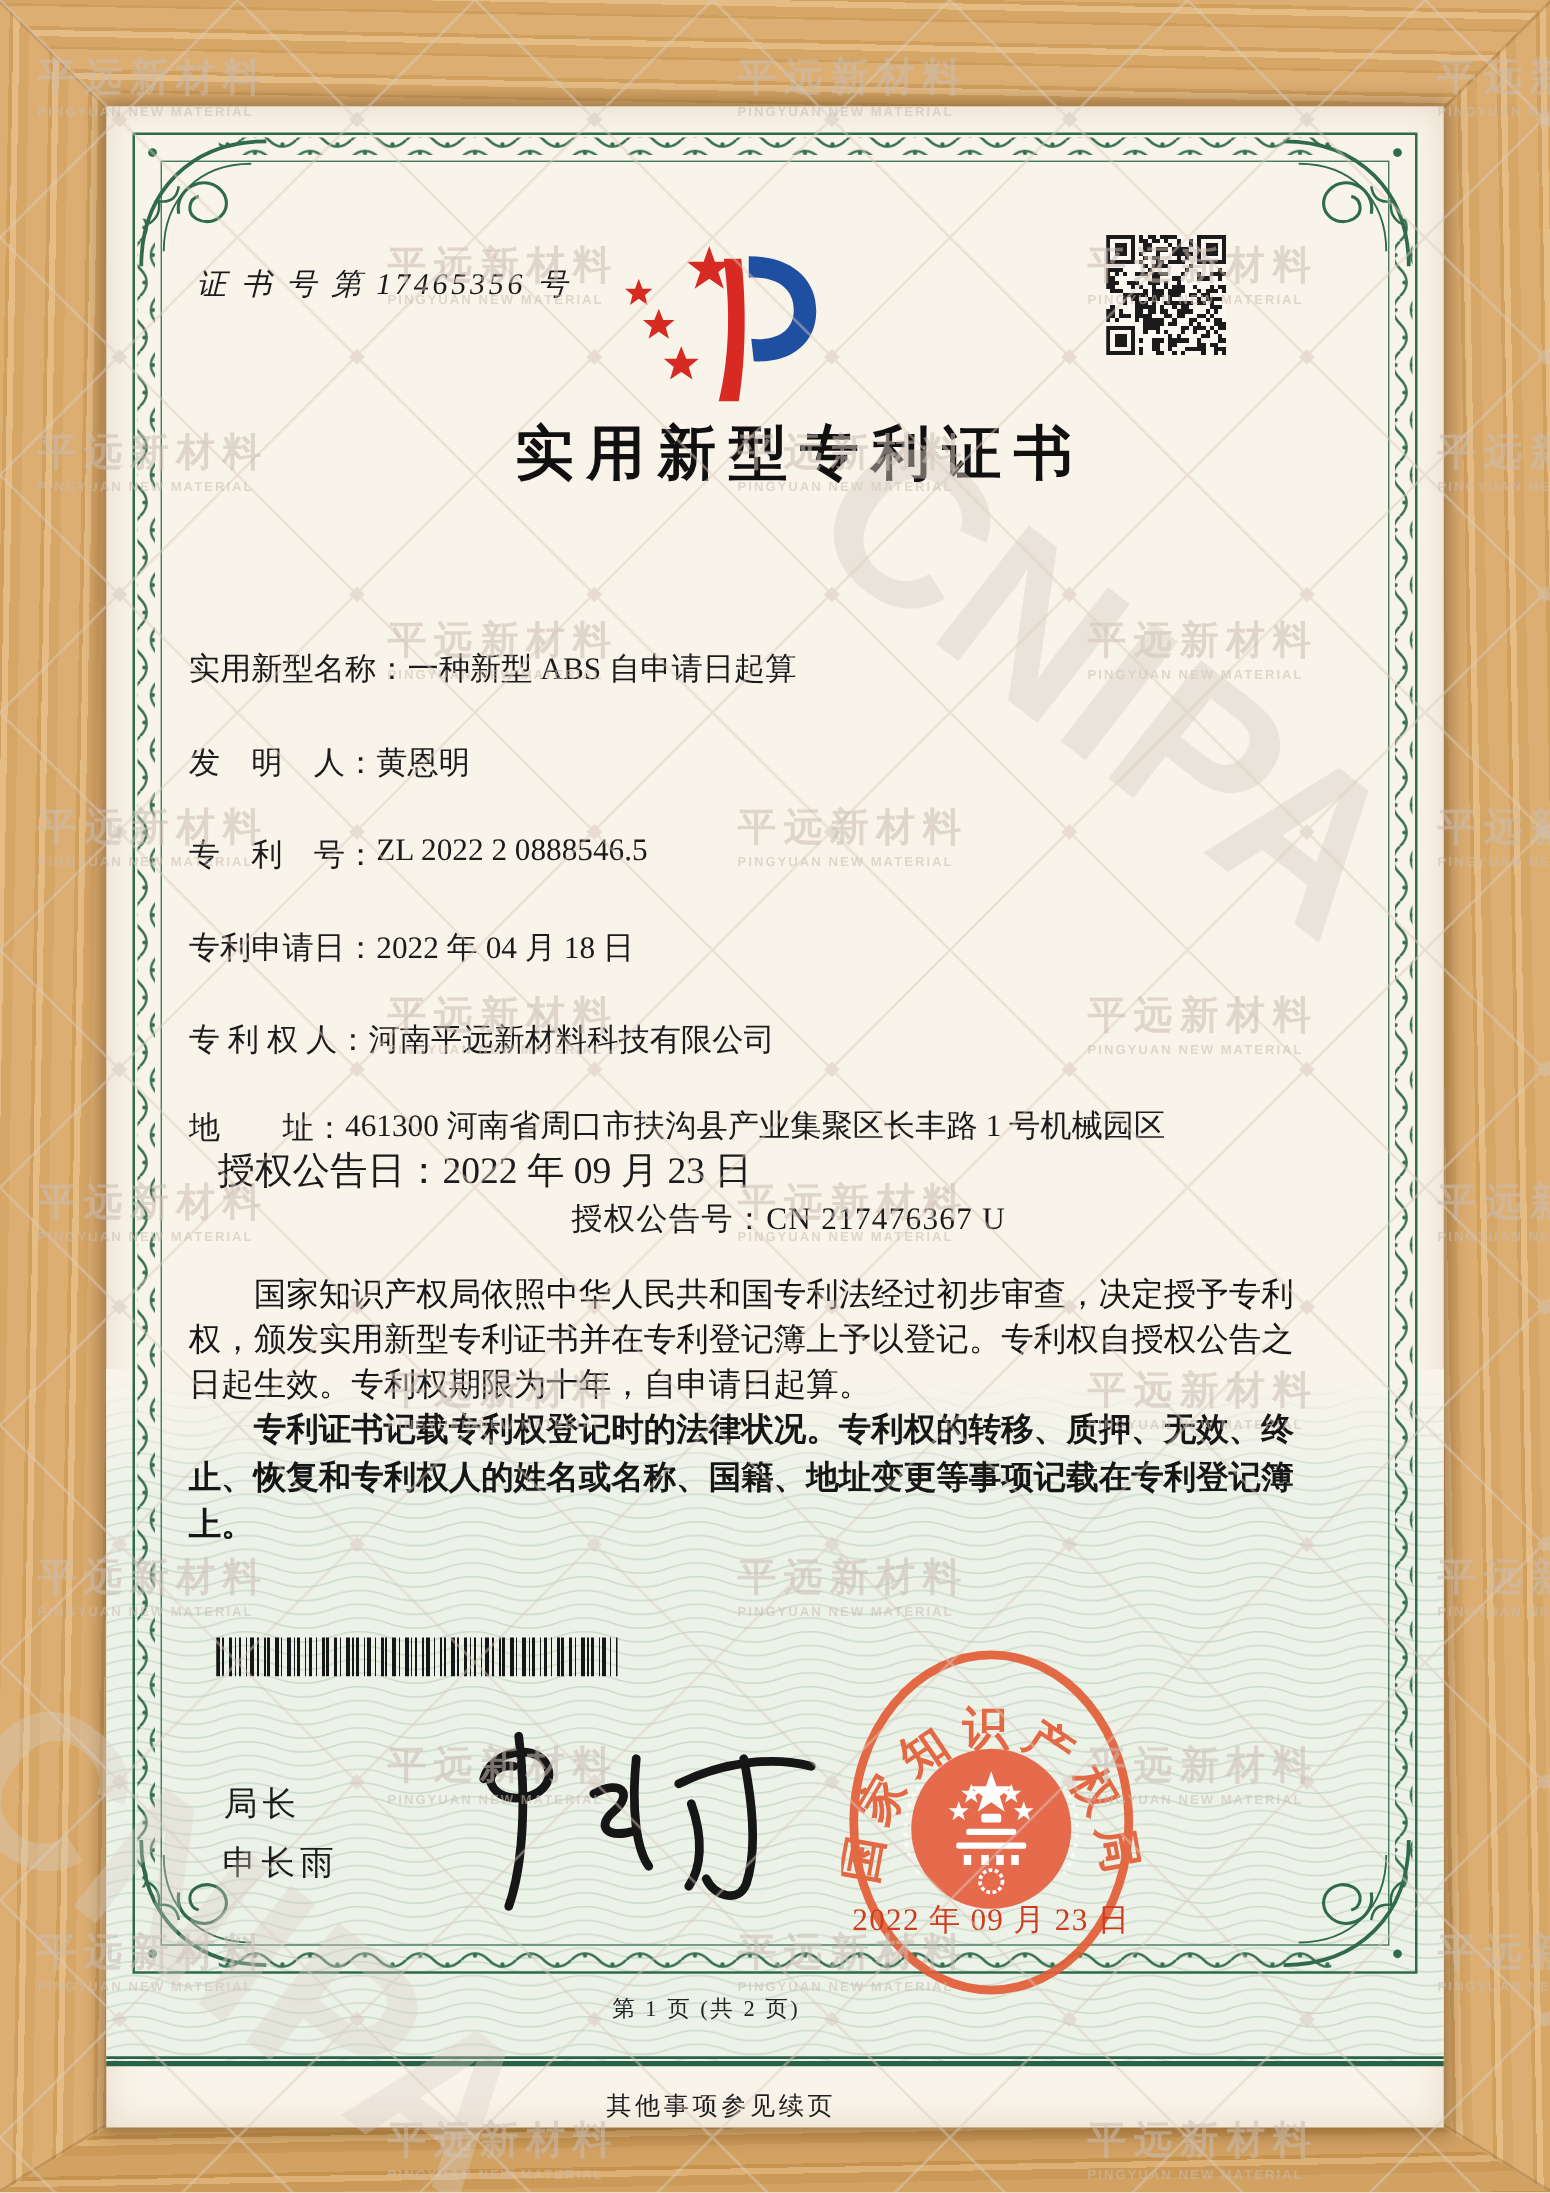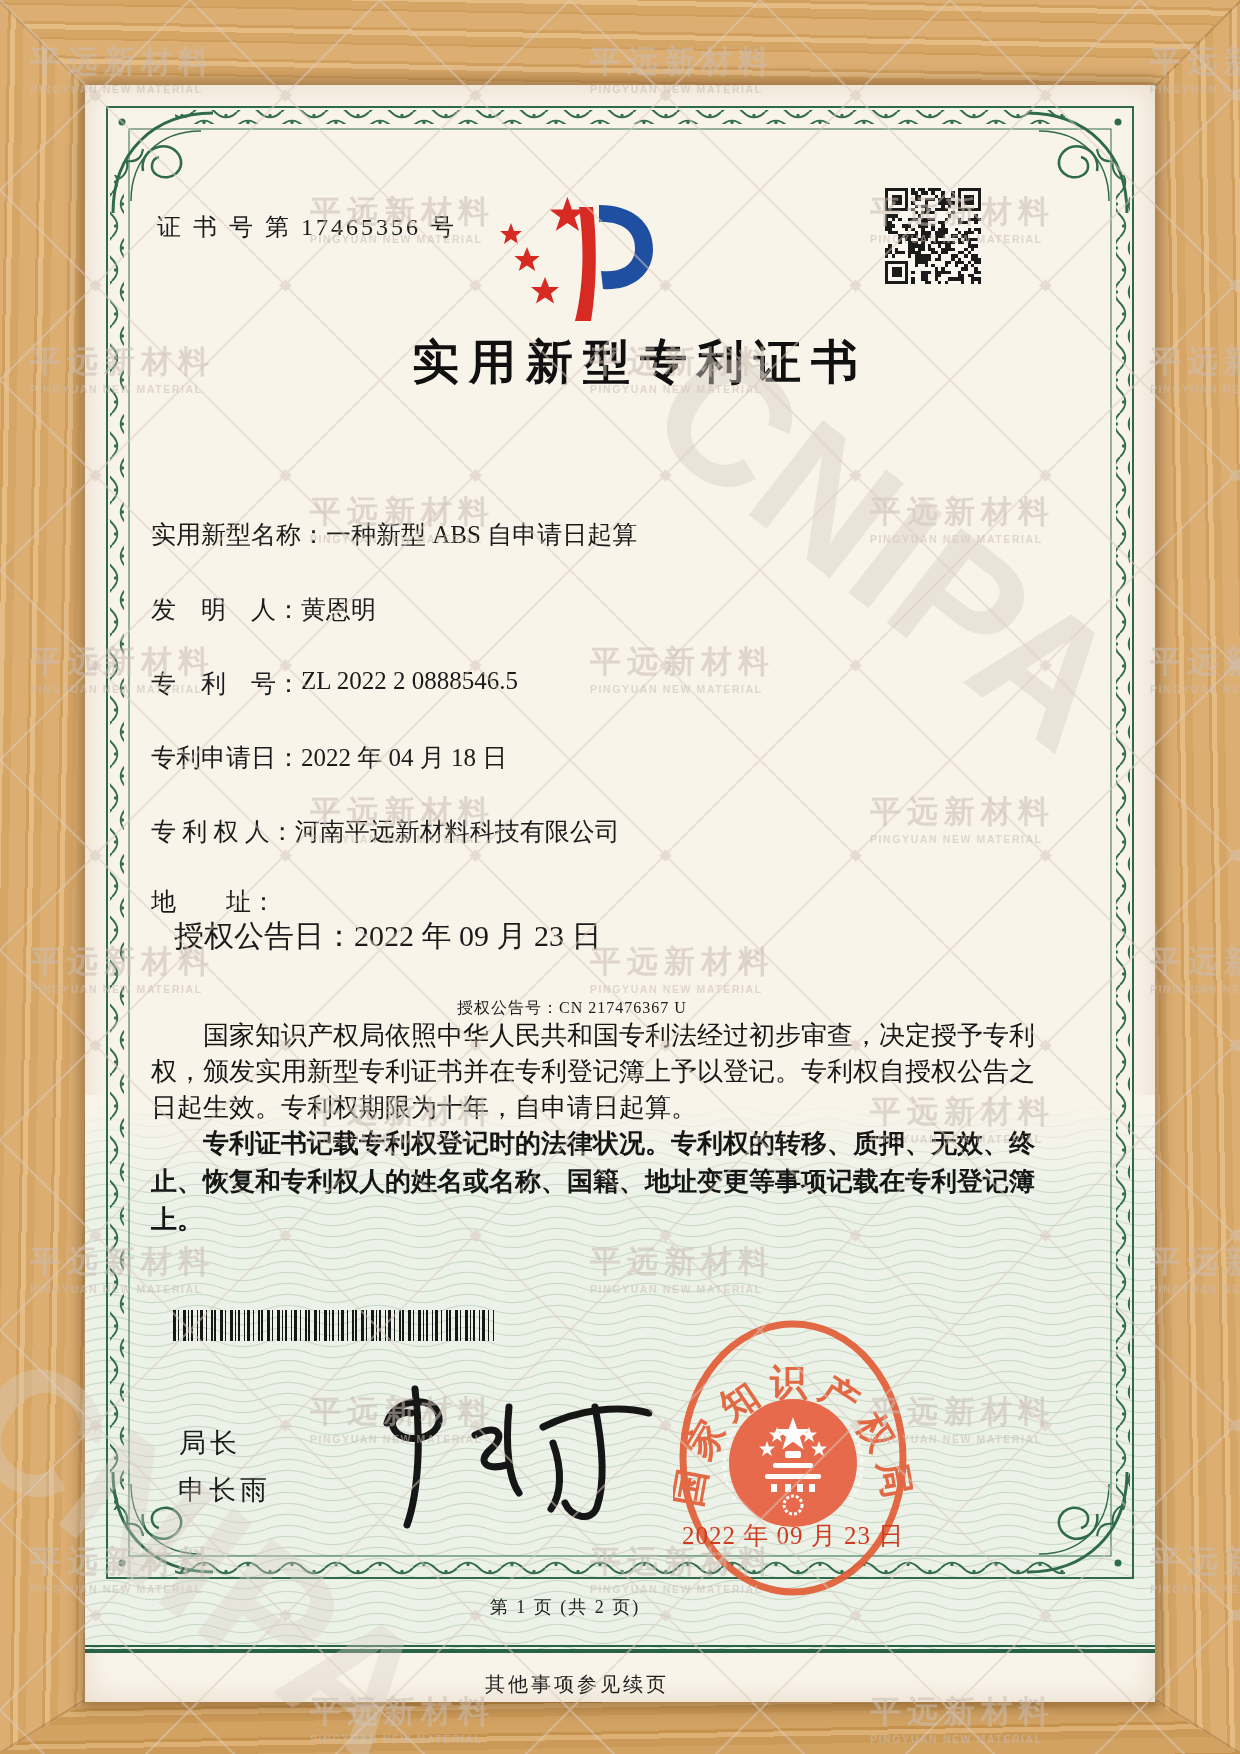--- a/index.html
+++ b/index.html
@@ -24,31 +24,31 @@
   .m2{right:0;top:0;transform-origin:100% 0;transform:rotate(-45deg);}
   .m3{left:0;bottom:0;width:100px;transform-origin:0 100%;transform:rotate(-32deg);}
   .m4{right:0;bottom:0;width:100px;transform-origin:100% 100%;transform:rotate(32deg);}
   
   .paper{position:absolute;left:85px;top:85px;width:1070px;height:1617px;background:#f9f4ea;
     box-shadow:0 0 14px 5px rgba(70,40,8,.4), inset 0 0 30px rgba(150,100,45,.18);}
   .guilloche{position:absolute;left:0;top:1010px;width:1070px;height:557px;z-index:1;}
   .gborder{position:absolute;left:20px;top:20px;width:1030px;height:1475px;z-index:2;}
   
   .c{position:absolute;z-index:3;color:#1b1b1b;}
-  .certno{left:72px;top:126px;font-size:24px;letter-spacing:3px;}
+  .certno{left:72px;top:126px;font-size:24px;letter-spacing:3px;font-style:italic;}
   .qr{left:800px;top:103px;width:96px;height:96px;}
   .logo{left:402px;top:104px;width:170px;height:140px;}
   .title{left:0;width:100%;top:246px;text-align:center;font-size:47px;font-weight:bold;letter-spacing:10px;color:#101010;padding-left:20px;}
   .frow{left:66px;font-size:25px;display:flex;}
   .frow .lab{white-space:pre;text-align:right;}
   .frow .val{white-space:pre-wrap;}
   .addr .val{display:inline-block;width:705px;line-height:34px;}
   .r1{top:433px}.r2{top:508px}.r3{top:582px}.r4{top:656px}.r5{top:730px}.r6{top:800px}
   .g1{left:66px;top:831px;font-size:30px;white-space:pre;margin-left:23px;}
-  .g2{left:372px;top:873px;font-size:16px;white-space:pre;letter-spacing:1px;margin-top:40px;}
+  .g2{left:372px;top:873px;font-size:25px;white-space:pre;letter-spacing:1px;}
   .para{left:46px;width:884px;font-size:26px;text-align:justify;text-indent:2em;color:#161616;padding-left:20px;}
   .p1{top:933px;line-height:36px;}
   .p2{top:1040px;line-height:38px;font-weight:bold;}
   .barcode{left:88px;top:1225px;width:321px;height:31px;z-index:3;
     background:repeating-linear-gradient(90deg,#161616 0 3px,transparent 3px 5px,#161616 5px 6px,transparent 6px 10px,#161616 10px 13px,transparent 13px 15px,#161616 15px 16px,transparent 16px 18px,#161616 18px 20px,transparent 20px 24px,#161616 24px 25px,transparent 25px 27px,#161616 27px 30px,transparent 30px 33px,#161616 33px 34px,transparent 34px 38px,#161616 38px 40px,transparent 40px 41px,#161616 41px 43px,transparent 43px 47px);}
   .sigtitle{left:94px;top:1340px;font-size:27px;letter-spacing:4px;}
   .signame{left:93px;top:1387px;font-size:27px;letter-spacing:4px;}
   .sig{left:272px;top:1298px;width:310px;height:155px;z-index:4;}
   .seal{left:588px;top:1228px;width:240px;height:292px;z-index:4;}
   .sealdate{position:absolute;left:0;top:206px;width:100%;text-align:center;color:#cf3b1e;font-size:25px;letter-spacing:1px;white-space:pre;}
@@ -472,20 +472,21 @@
     <div class="c frow r4">
       <span class="lab">专利申请日：</span>
       <span class="val">2022 年 04 月 18 日</span>
     </div>
     <div class="c frow r5">
       <span class="lab">专 利 权 人：</span>
       <span class="val">河南平远新材料科技有限公司</span>
     </div>
     <div class="c frow r6 addr">
       <span class="lab">地　　址：</span>
+      <span class="val">461300 河南省周口市扶沟县产业集聚区长丰路 1 号机械园区</span>
     </div>
 
     <div class="c g1"><span>授权公告日：</span><span>2022 年 09 月 23 日</span></div>
     <div class="c g2"><span>授权公告号：</span><span>CN 217476367 U</span></div>
 
     <div class="c para p1">国家知识产权局依照中华人民共和国专利法经过初步审查，决定授予专利权，颁发实用新型专利证书并在专利登记簿上予以登记。专利权自授权公告之日起生效。专利权期限为十年，自申请日起算。</div>
     <div class="c para p2">专利证书记载专利权登记时的法律状况。专利权的转移、质押、无效、终止、恢复和专利权人的姓名或名称、国籍、地址变更等事项记载在专利登记簿上。</div>
 
     <div class="c barcode"></div>
 

